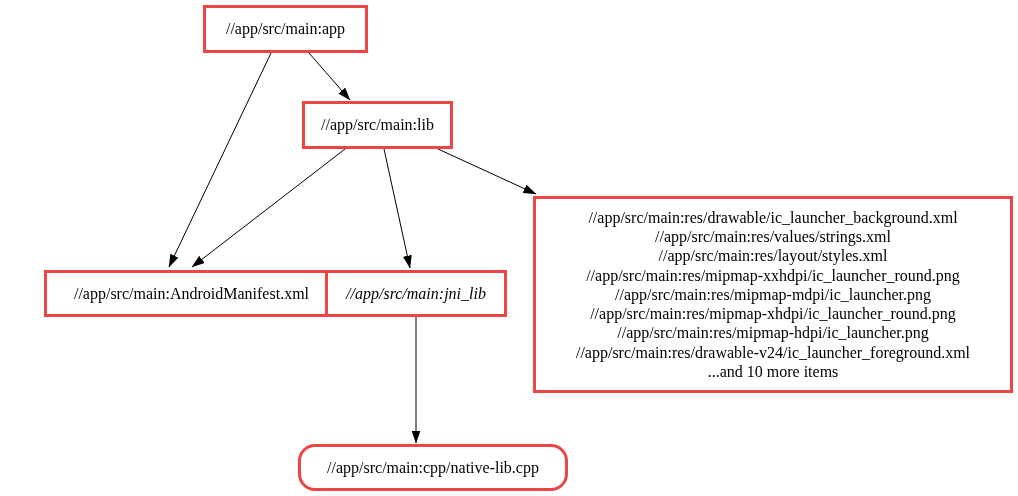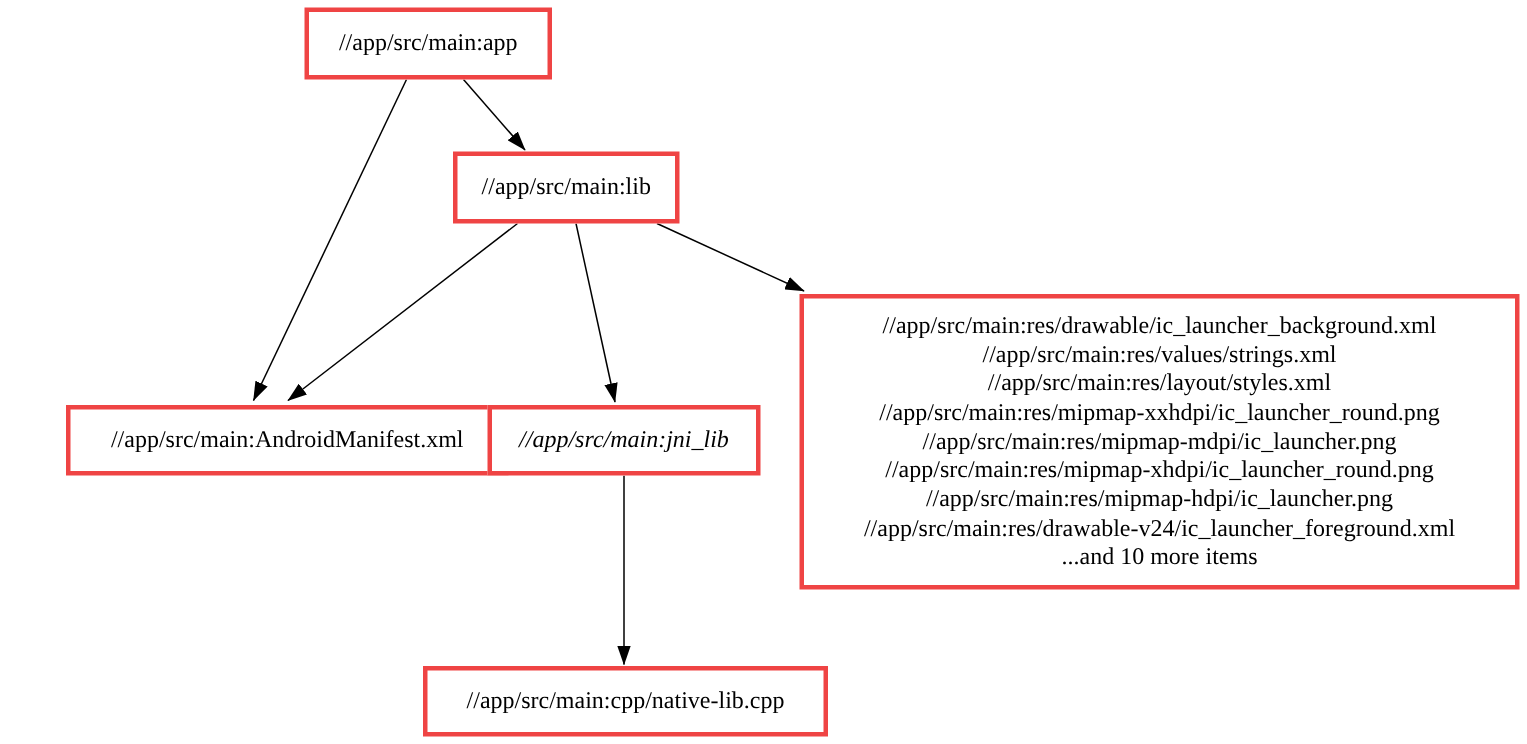--- a/index.html
+++ b/index.html
@@ -39,21 +39,21 @@
   }
   .node.multiline {
     flex-direction: column;
     justify-content: center;
   }
   .node-app        { left: 203px; top: 5px;   width: 165px; height: 48px; }
   .node-lib        { left: 302px; top: 101px; width: 151px; height: 48px; }
   .node-manifest   { left: 7px;   top: 270px; width: 295px; height: 47px; margin-left: 37px; }
   .node-jni-lib    { left: 325px; top: 270px; width: 182px; height: 47px; font-style: italic; }
   .node-res-group  { left: 533px; top: 196px; width: 480px; height: 197px; }
-  .node-native-lib { left: 282px; top: 444px; width: 270px; height: 47px; }
+  .node-native-lib { left: 298px; top: 444px; width: 270px; height: 47px; border-radius: 17px; }
 </style>
 </head>
 <body>
 
 <div class="canvas">
 
   <svg class="edges" viewBox="0 0 1018 496" xmlns="http://www.w3.org/2000/svg">
     <defs>
       <marker id="arrowhead" viewBox="0 0 13 9" refX="12.5" refY="4.5" markerWidth="13" markerHeight="9" orient="auto" markerUnits="userSpaceOnUse">
         <path d="M0,0 L13,4.5 L0,9 Z" fill="#000000"></path>

